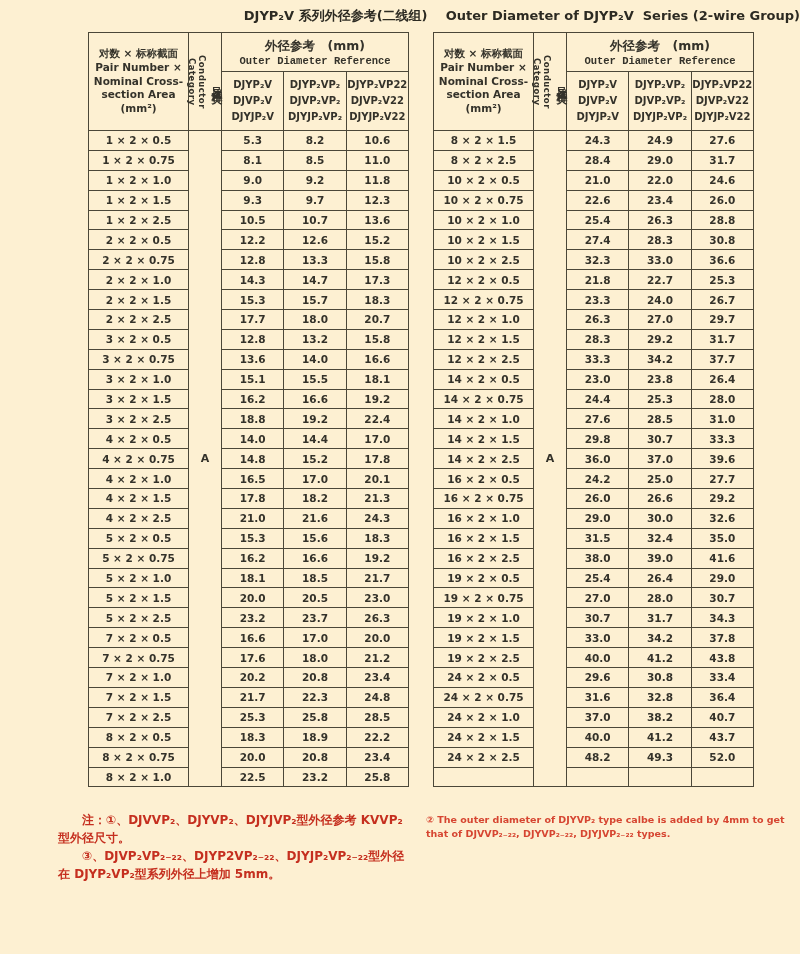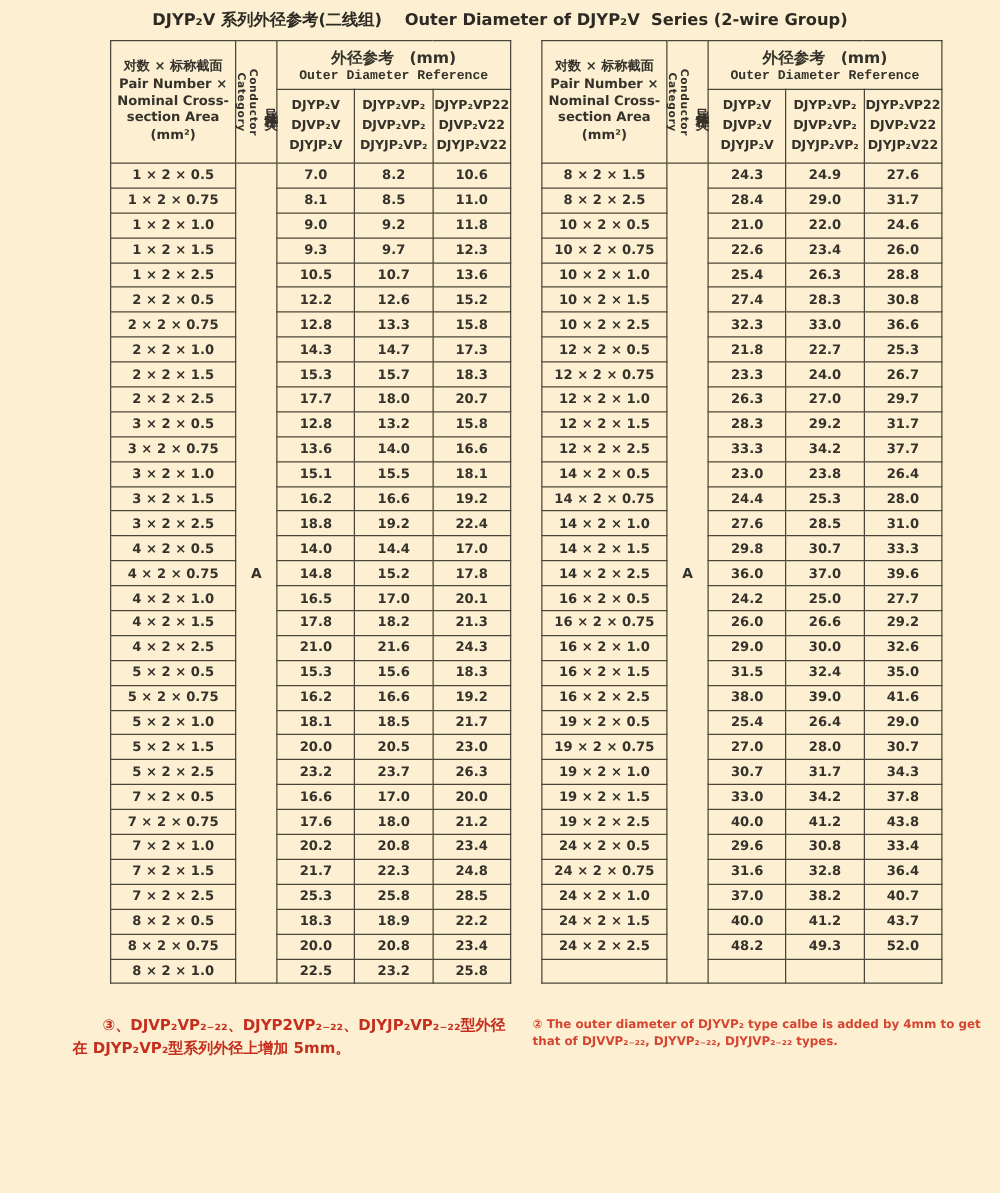--- a/index.html
+++ b/index.html
@@ -4,21 +4,21 @@
 <style>
   html,body { margin:0; padding:0; }
   body {
     width:800px; height:954px; overflow:hidden;
     background:#fdf0d2;
     font-family:"DejaVu Sans","Liberation Sans",sans-serif;
     color:#34322a;
   }
   .title {
     padding-top:7px;
-    text-align:center;
+    text-align:right;
     font-size:13px;
     font-weight:bold;
     color:#2c2a22;
     white-space:pre;
   }
   .tables-wrap {
     display:flex;
     gap:24px;
     margin:7px 46px 0 88px;
   }
@@ -134,21 +134,21 @@
 DJYJP₂VP₂</th>
         <th>DJYP₂VP22
 DJVP₂V22
 DJYJP₂V22</th>
       </tr>
     </thead>
     <tbody>
         <tr class="data-tr">
           <td class="c-label">1 × 2 × 0.5</td>
           <td class="c-conductor" rowspan="33">A</td>
-          <td class="c-val">7.0</td>
+          <td class="c-val">5.3</td>
           <td class="c-val">8.2</td>
           <td class="c-val">10.6</td>
         </tr>
         <tr class="data-tr">
           <td class="c-label">1 × 2 × 0.75</td>
           <td class="c-val">8.1</td>
           <td class="c-val">8.5</td>
           <td class="c-val">11.0</td>
         </tr>
         <tr class="data-tr">
@@ -578,18 +578,19 @@
           <td class="c-val"></td>
           <td class="c-val"></td>
         </tr>
       </tbody>
   </table>
 
 </div>
 
 <div class="notes">
   <div class="notes-zh">
+    <p>注：①、DJVVP₂、DJYVP₂、DJYJVP₂型外径参考 KVVP₂型外径尺寸。</p>
     <p>③、DJVP₂VP₂₋₂₂、DJYP2VP₂₋₂₂、DJYJP₂VP₂₋₂₂型外径在 DJYP₂VP₂型系列外径上增加 5mm。</p>
   </div>
   <div class="notes-en">
     <p>② The outer diameter of DJYVP₂ type calbe is added by 4mm   to get that of  DJVVP₂₋₂₂, DJYVP₂₋₂₂, DJYJVP₂₋₂₂ types.</p>
   </div>
 </div>
 
 </body></html>

